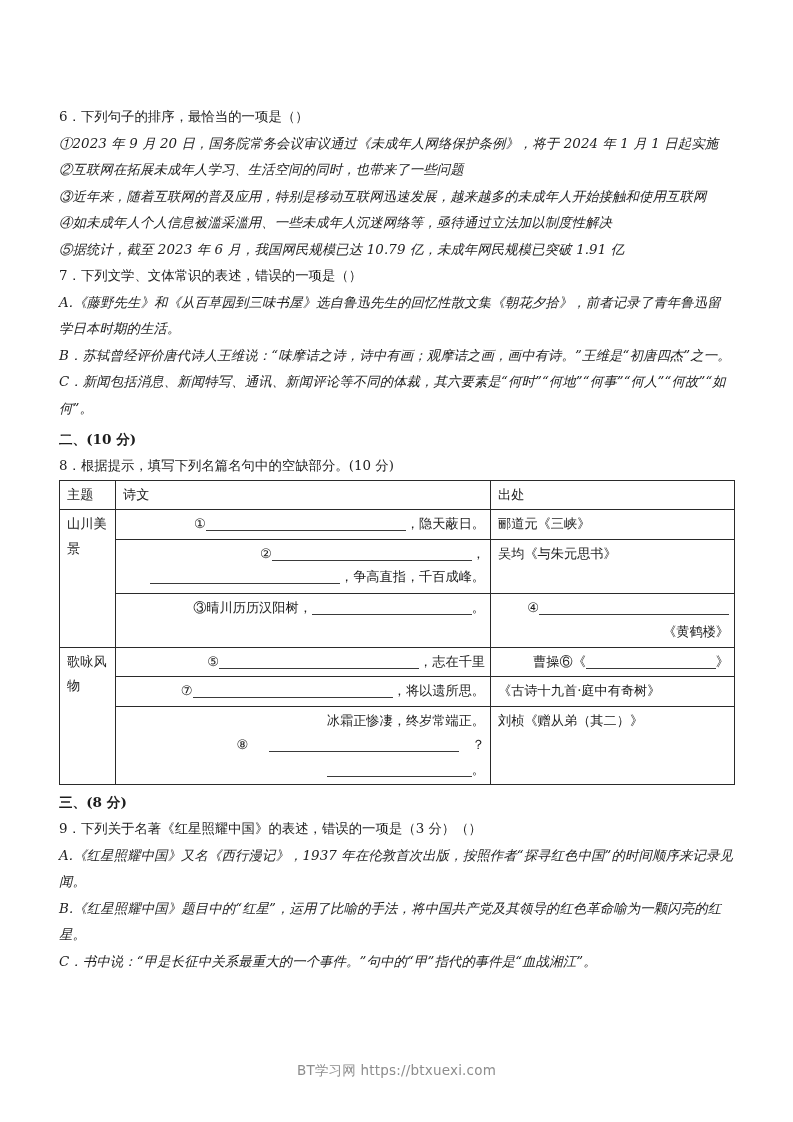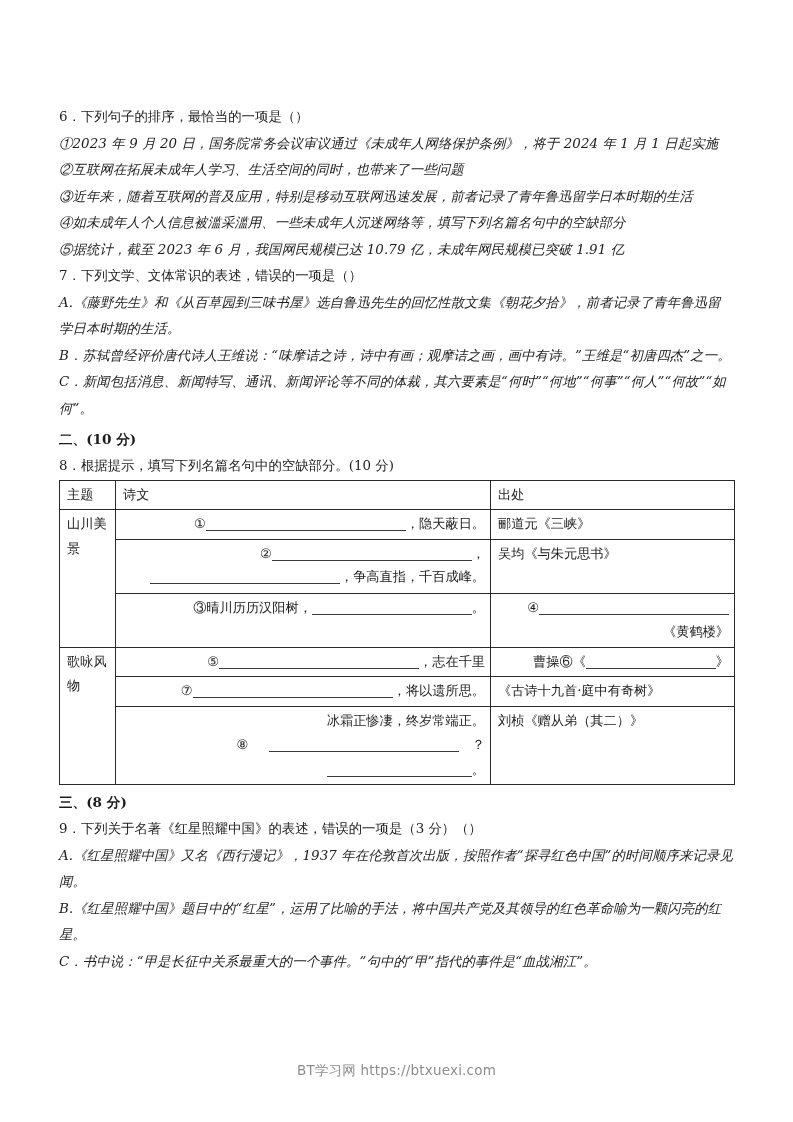--- a/index.html
+++ b/index.html
@@ -103,22 +103,22 @@
 </style>
 </head>
 <body>
 
 <div class="page">
 
   <div>
     <p class="q-stem">6．下列句子的排序，最恰当的一项是（）</p>
     <p class="line">①2023 年 9 月 20 日，国务院常务会议审议通过《未成年人网络保护条例》，将于 2024 年 1 月 1 日起实施</p>
     <p class="line">②互联网在拓展未成年人学习、生活空间的同时，也带来了一些问题</p>
-    <p class="line wrap">③近年来，随着互联网的普及应用，特别是移动互联网迅速发展，前者记录了青年鲁迅留学日本时期的生活</p>
-    <p class="line">④如未成年人个人信息被滥采滥用、一些未成年人沉迷网络等，填写下列名篇名句中的空缺部分</p>
+    <p class="line wrap">③近年来，随着互联网的普及应用，特别是移动互联网迅速发展，越来越多的未成年人开始接触和使用互联网</p>
+    <p class="line">④如未成年人个人信息被滥采滥用、一些未成年人沉迷网络等，亟待通过立法加以制度性解决</p>
     <p class="line">⑤据统计，截至 2023 年 6 月，我国网民规模已达 10.79 亿，未成年网民规模已突破 1.91 亿</p>
   </div>
 
   <div>
     <p class="q-stem">7．下列文学、文体常识的表述，错误的一项是（）</p>
     <p class="line wrap">A.《藤野先生》和《从百草园到三味书屋》选自鲁迅先生的回忆性散文集《朝花夕拾》，前者记录了青年鲁迅留学日本时期的生活。</p>
     <p class="line wrap">B．苏轼曾经评价唐代诗人王维说：“味摩诘之诗，诗中有画；观摩诘之画，画中有诗。”王维是“初唐四杰”之一。</p>
     <p class="line wrap">C．新闻包括消息、新闻特写、通讯、新闻评论等不同的体裁，其六要素是“何时”“何地”“何事”“何人”“何故”“如何”。</p>
   </div>
 

